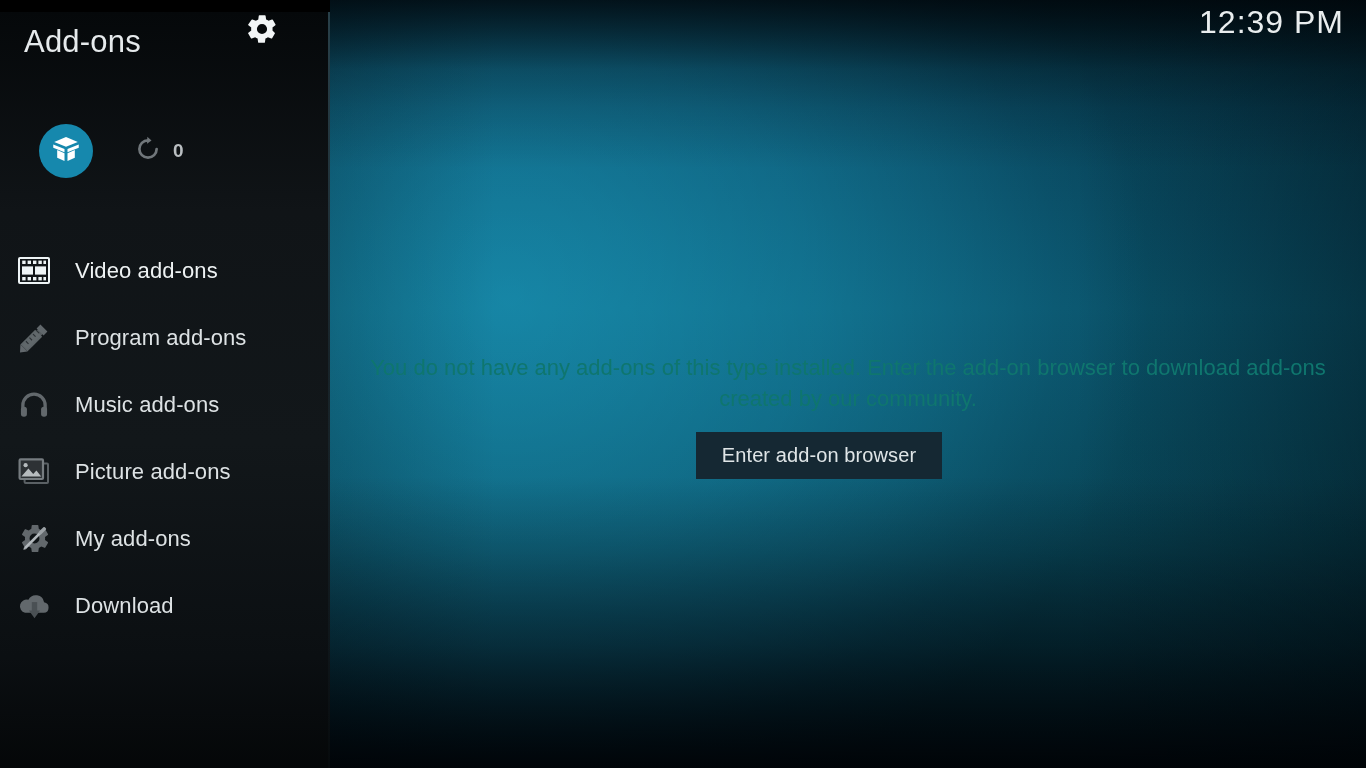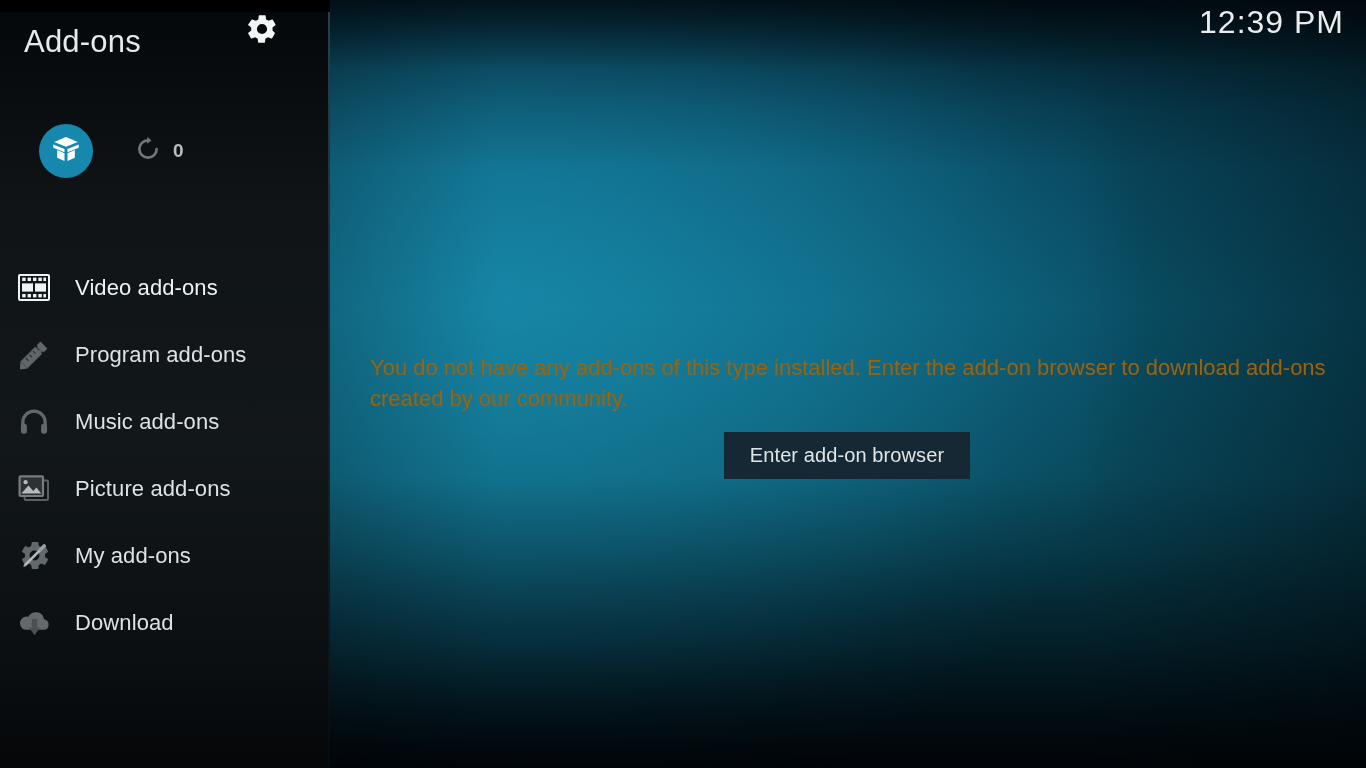--- a/index.html
+++ b/index.html
@@ -86,21 +86,21 @@
     color:#b9bec1;
   }
   #settings-gear {
     position:absolute;
     left:245px; top:122px;
   }
 
   
   #menu {
     position:absolute;
-    left:0; top:242px;
+    left:0; top:225px;
     width:330px;
   }
   .menu-item {
     position:relative;
     height:67px;
     display:flex;
     align-items:center;
   }
   .menu-icon {
     position:absolute;
@@ -116,29 +116,30 @@
     letter-spacing:0.1px;
     white-space:nowrap;
   }
   .menu-item.selected .menu-label { color:#eef2f3; }
 
   
   #empty-message {
     position:absolute;
     left:330px; top:352px;
     width:1036px;
+    text-align:center;
     font-size:22px;
     font-weight:400;
-    color:#a16207;
+    color:#0f766e;
     line-height:31px;
     padding:0 40px;
   }
   #enter-browser-button {
     position:absolute;
-    left:724px; top:432px;
+    left:696px; top:432px;
     width:246px; height:47px;
     background:#152833;
     border:none;
     display:flex;
     align-items:center;
     justify-content:center;
     font-family:"Liberation Sans", sans-serif;
     font-size:20px;
     font-weight:400;
     color:#dfe5e7;

